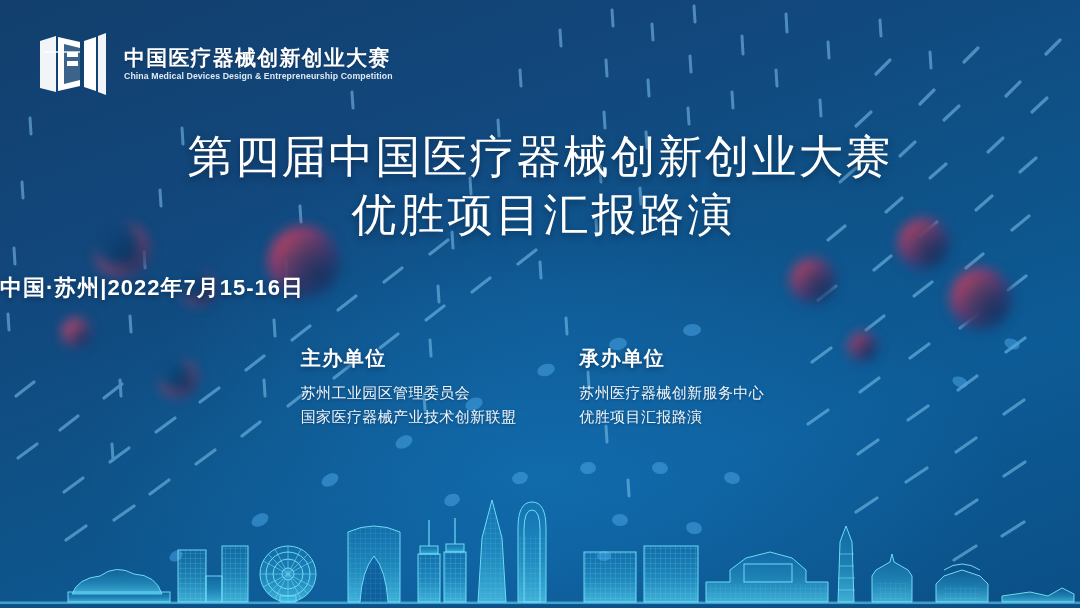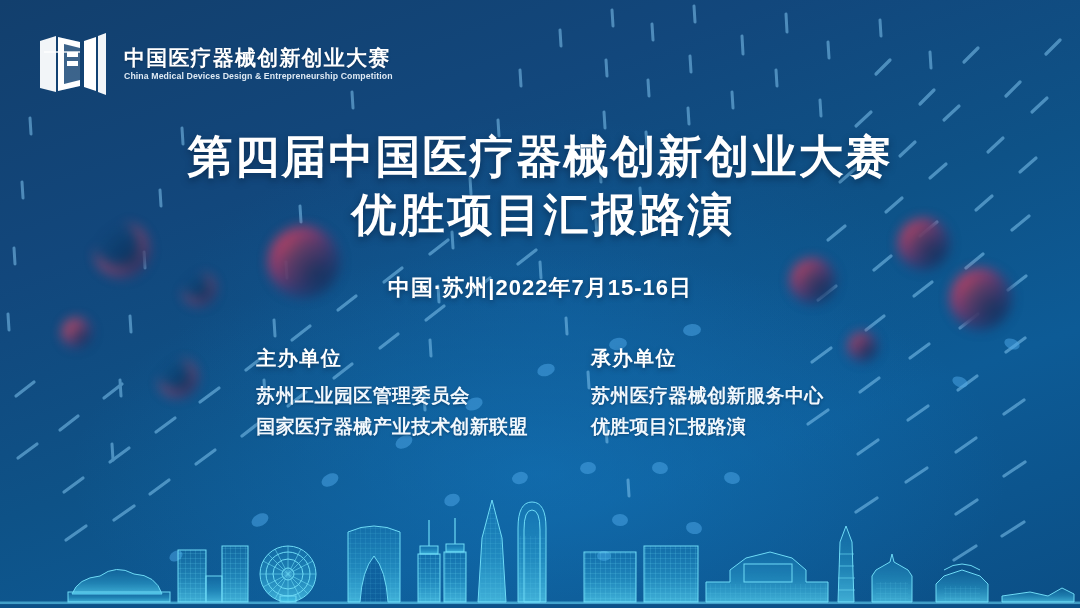--- a/index.html
+++ b/index.html
@@ -66,46 +66,46 @@
     transform:scaleX(.92);transform-origin:left center;
     opacity:.95;
   }
 
   
   .content{position:absolute;left:0;right:0;top:0;}
 
   .title{
     margin:0;padding-top:128px;
     text-align:center;color:#ffffff;
-    font-size:45px;font-weight:bold;line-height:1.28;
+    font-size:45px;font-weight:normal;line-height:1.28;
     letter-spacing:2px;
     text-shadow:0 3px 7px rgba(5,28,55,.55);
   }
   .title .line2{display:block;letter-spacing:3px;padding-left:7px;}
 
   .datebar{
-    margin:30px 0 12px;text-align:center;
+    margin:30px 0 12px;
     color:#ffffff;font-size:22px;font-weight:bold;
     letter-spacing:1px;
     text-shadow:0 2px 5px rgba(5,28,55,.5);
   }
 
   .orgs{
     margin-top:42px;
     display:flex;justify-content:center;
     gap:63px;
   }
   .org{min-width:200px;}
   .org-title{
     color:#ffffff;font-size:20px;font-weight:bold;letter-spacing:1.5px;
     margin-bottom:9px;
     text-shadow:0 2px 5px rgba(5,28,55,.5);
   }
   .org-line{
-    color:#f2f8fd;font-size:19px;font-weight:bold;line-height:1.62;
+    color:#f2f8fd;font-size:15px;font-weight:normal;line-height:1.62;
     letter-spacing:.4px;
     text-shadow:0 1px 3px rgba(5,28,55,.45);
     white-space:nowrap;
   }
 </style>
 </head>
 <body>
 
 <div class="poster">
 

